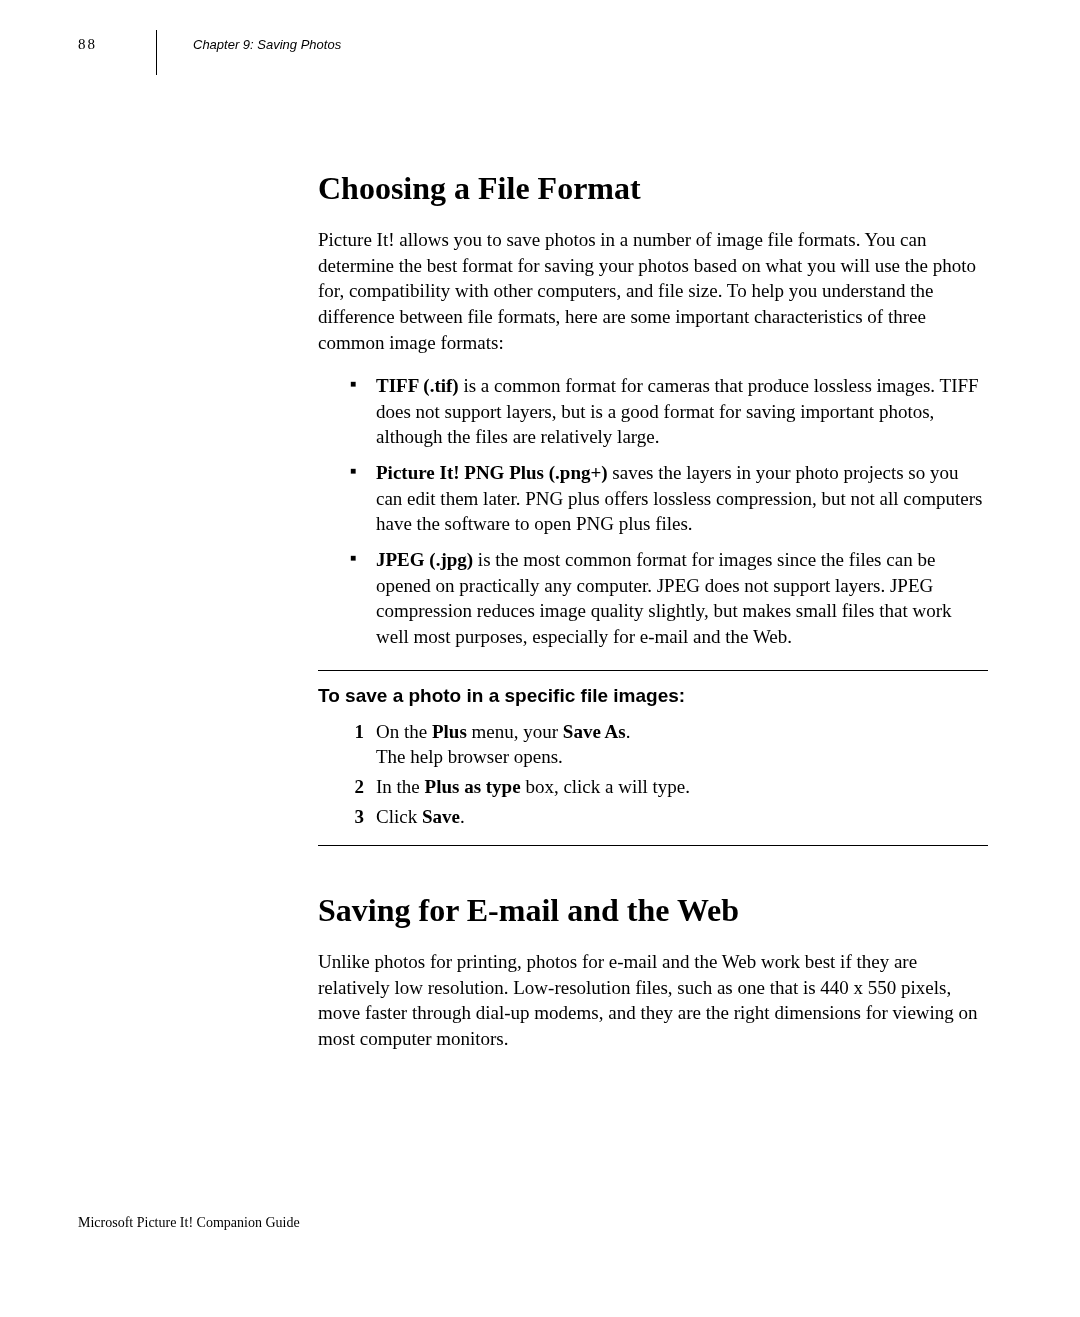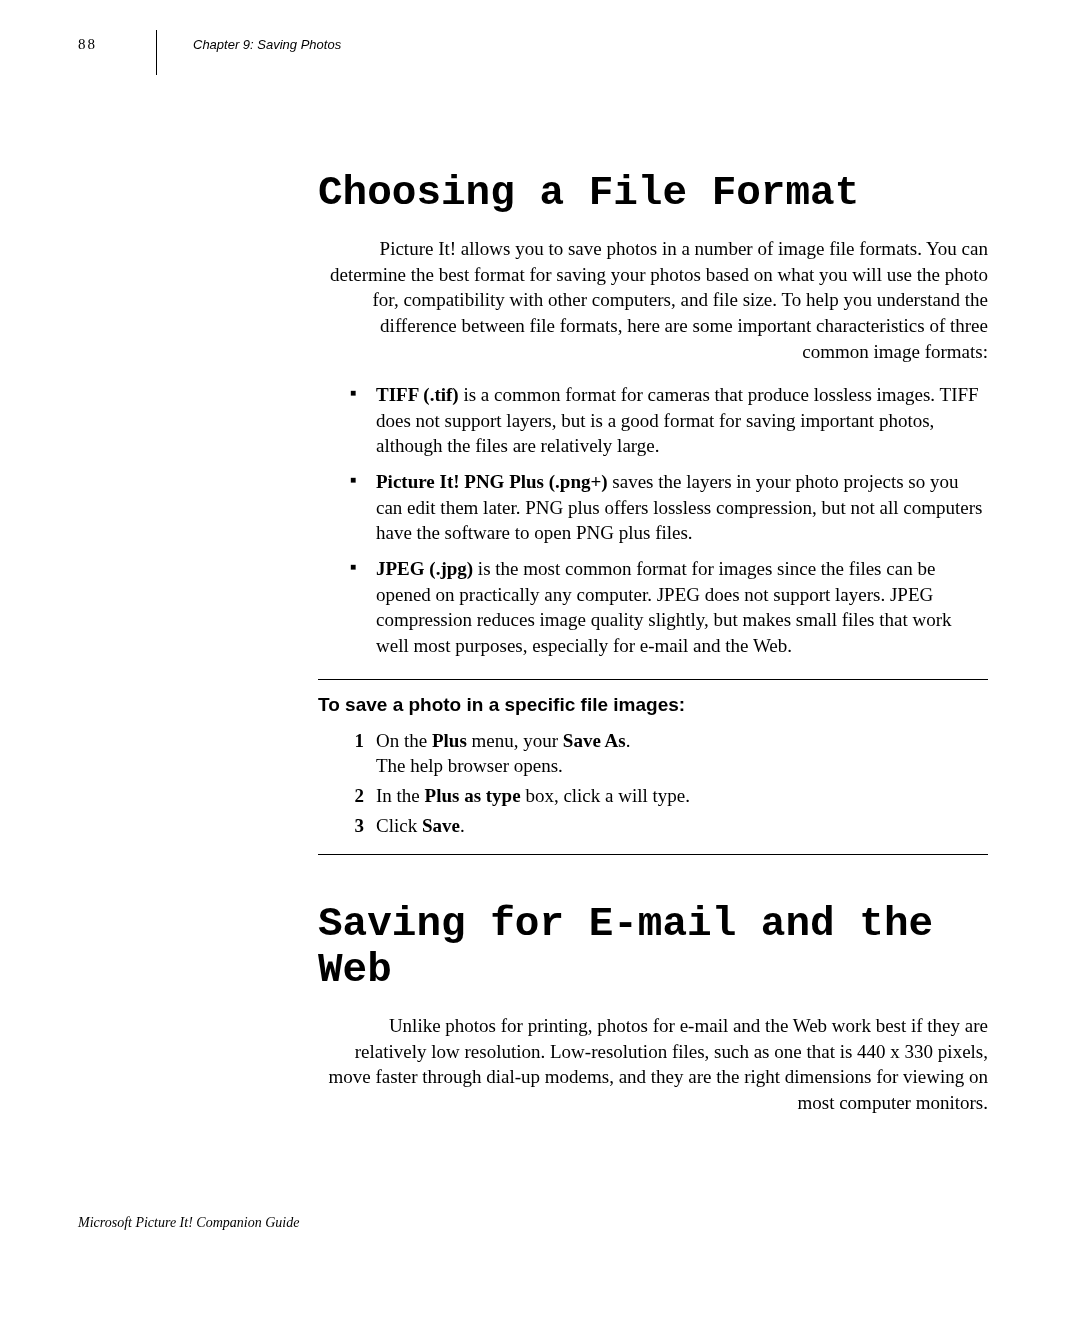--- a/index.html
+++ b/index.html
@@ -39,30 +39,29 @@
       font-style: italic;
       margin-left: 8px;
     }
     .content {
       position: absolute;
       top: 170px;
       left: 318px;
       width: 670px;
     }
     h1 {
-      font-family: Liberation Mono, monospace;
+      font-family: Liberation Serif, serif;
       font-weight: bold;
-      font-size: 41px;
+      font-size: 32px;
       margin-bottom: 20px;
     }
     .body-text {
       font-size: 19px;
       line-height: 1.35;
       margin-bottom: 18px;
-      text-align: right;
     }
     ul.bullets {
       list-style: none;
       margin-left: 38px;
       margin-bottom: 20px;
     }
     ul.bullets li {
       position: relative;
       font-size: 19px;
       line-height: 1.35;
@@ -108,21 +107,20 @@
       top: 0;
       font-weight: bold;
       width: 28px;
       text-align: right;
     }
     .footer {
       position: absolute;
       bottom: 86px;
       left: 78px;
       font-size: 14px;
-      font-style: italic;
       font-family: Georgia, serif;
     }
     .section-gap {
       margin-top: 46px;
     }
   </style>
 </head>
 <body>
 
 <div class="page-number">88</div>
@@ -161,16 +159,16 @@
     </li>
     <li>
       <span class="num">3</span>
       <span>Click </span><span class="bold">Save</span><span>.</span>
     </li>
   </ol>
 
   <hr class="hr">
 
   <h1 class="section-gap">Saving for E-mail and the Web</h1>
-  <p class="body-text">Unlike photos for printing, photos for e-mail and the Web work best if they are relatively low resolution. Low-resolution files, such as one that is 440 x 330 pixels, move faster through dial-up modems, and they are the right dimensions for viewing on most computer monitors.</p>
+  <p class="body-text">Unlike photos for printing, photos for e-mail and the Web work best if they are relatively low resolution. Low-resolution files, such as one that is 440 x 550 pixels, move faster through dial-up modems, and they are the right dimensions for viewing on most computer monitors.</p>
 </div>
 
 <div class="footer">Microsoft Picture It! Companion Guide</div>
 
 </body></html>

